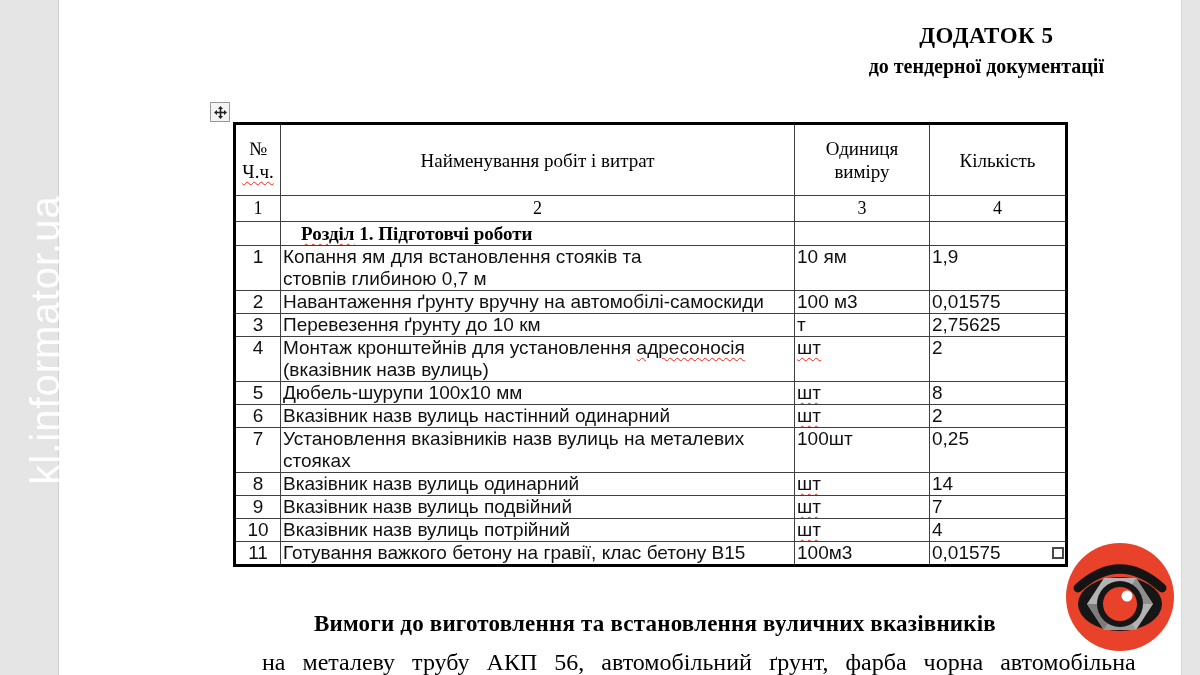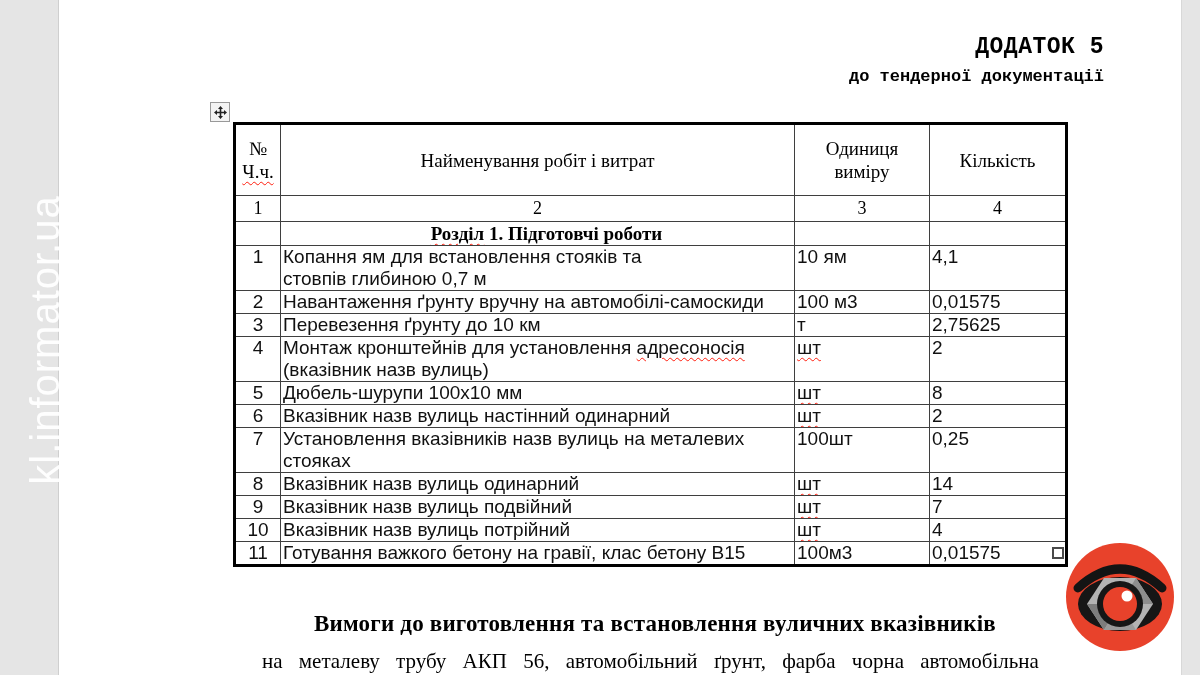--- a/index.html
+++ b/index.html
@@ -5,53 +5,53 @@
   html,body{margin:0;padding:0;background:#fff;}
   .stage{position:relative;width:1200px;height:675px;background:#ffffff;overflow:hidden;
          font-family:"Liberation Serif","DejaVu Serif",serif;color:#000;}
   
   .strip-left{position:absolute;left:0;top:0;width:58px;height:675px;background:#e5e5e5;border-right:1px solid #cfcfcf;}
   .strip-right{position:absolute;left:1181px;top:0;width:19px;height:675px;background:#e5e5e5;border-left:1px solid #d8d8d8;}
   .watermark{position:absolute;left:45px;top:340px;transform:translate(-50%,-50%) rotate(-90deg);
              white-space:nowrap;font-family:"Liberation Sans","DejaVu Sans",sans-serif;
              font-size:40px;font-weight:400;color:rgba(255,255,255,0.95);letter-spacing:1px;}
   
-  .doc-header{position:absolute;top:36px;right:96px;text-align:right;font-weight:bold;line-height:1.0;font-family:Liberation Mono, monospace;}
+  .doc-header{position:absolute;top:24px;right:96px;text-align:center;font-weight:bold;line-height:1.0;}
   .doc-header .l1{font-size:23px;letter-spacing:0.5px;}
-  .doc-header .l2{font-size:17px;margin-top:9px;}
+  .doc-header .l2{font-size:20px;margin-top:9px;}
   
   .table-title{position:absolute;left:233px;top:100px;width:832px;text-align:center;
                font-size:19px;font-weight:bold;}
   
   .move-handle{position:absolute;left:210px;top:102px;width:20px;height:20px;background:#f4f4f4;
                border:1px solid #999;box-sizing:border-box;display:flex;align-items:center;justify-content:center;}
   
   .resize-handle{position:absolute;left:1052px;top:547px;width:12px;height:12px;background:#fff;
                  border:2px solid #4a4a4a;box-sizing:border-box;z-index:1;}
   
   table.spec{position:absolute;left:233px;top:122px;width:832px;border-collapse:collapse;table-layout:fixed;
              border:3px solid #000;}
   table.spec th,table.spec td{border:1px solid #3f3f3f;padding:0 2px;overflow:hidden;}
   table.spec thead th{height:70px;font-weight:normal;font-size:19px;line-height:23px;
                       text-align:center;vertical-align:middle;font-family:"Liberation Serif","DejaVu Serif",serif;}
   tr.numrow td{height:25px;font-size:18px;text-align:center;vertical-align:middle;}
-  tr.sectrow td{height:23px;font-size:19px;font-weight:bold;text-align:center;vertical-align:middle;padding-left:20px;}
+  tr.sectrow td{height:23px;font-size:19px;font-weight:bold;text-align:left;vertical-align:middle;padding-left:20px;}
   tr.data-row td{font-family:"Liberation Sans","DejaVu Sans",sans-serif;font-size:19px;line-height:22px;
                  height:21px;vertical-align:top;color:#111;}
   td.c-num{text-align:center;}
   td.c-name{text-align:left;padding-left:8px;}
   td.c-unit,td.c-qty{}
   
   .wavy{text-decoration-line:underline;text-decoration-style:wavy;text-decoration-color:#ff1f0f;
         text-decoration-thickness:1px;text-underline-offset:3px;margin-top:15px;}
   
   .req-title{position:absolute;left:235px;top:591px;width:840px;text-align:center;
              font-size:23px;font-weight:bold;letter-spacing:0.2px;margin-top:20px;}
   .req-line1{position:absolute;left:235px;top:625px;font-size:21px;word-spacing:2px;white-space:nowrap;}
-  .req-line2{position:absolute;left:262px;top:649px;font-size:21px;word-spacing:11px;white-space:nowrap;}
+  .req-line2{position:absolute;left:262px;top:649px;font-size:24px;word-spacing:11px;white-space:nowrap;}
   
   .logo{position:absolute;left:1065px;top:542px;width:110px;height:110px;z-index:5;}
 </style>
 </head>
 <body>
 
 <div class="stage">
 
   <div class="strip-left">
     <div class="watermark">kl.informator.ua</div>
@@ -99,21 +99,21 @@
       <tr class="sectrow">
         <td></td>
         <td><span class="wavy">Розділ</span> 1. Підготовчі роботи</td>
         <td></td>
         <td></td>
       </tr>
     <tr class="data-row">
           <td class="c-num">1</td>
           <td class="c-name">Копання ям для встановлення стояків та<br>стовпів глибиною 0,7 м</td>
           <td class="c-unit">10 ям</td>
-          <td class="c-qty">4,1</td>
+          <td class="c-qty">1,9</td>
         </tr>
         <tr class="data-row">
           <td class="c-num">2</td>
           <td class="c-name">Навантаження ґрунту вручну на автомобілі-самоскиди</td>
           <td class="c-unit">100 м3</td>
           <td class="c-qty">0,01575</td>
         </tr>
         <tr class="data-row">
           <td class="c-num">3</td>
           <td class="c-name">Перевезення ґрунту до 10 км</td>

